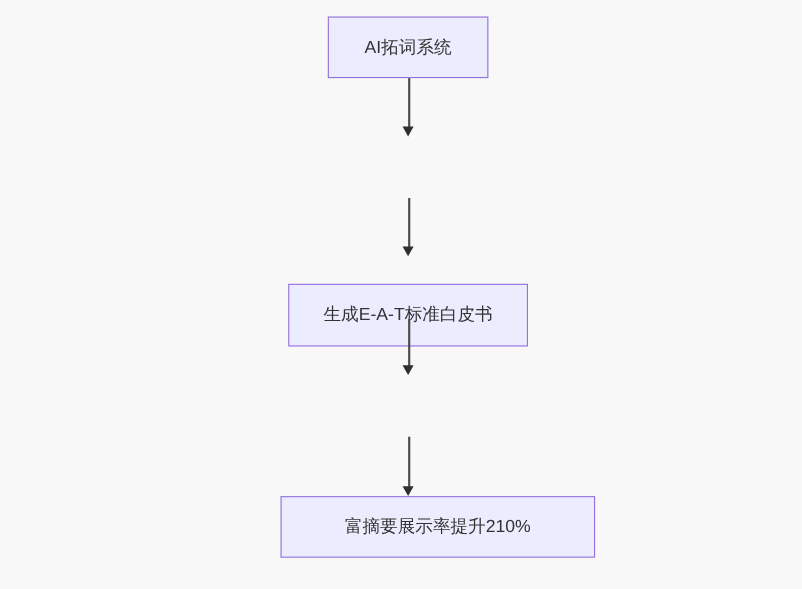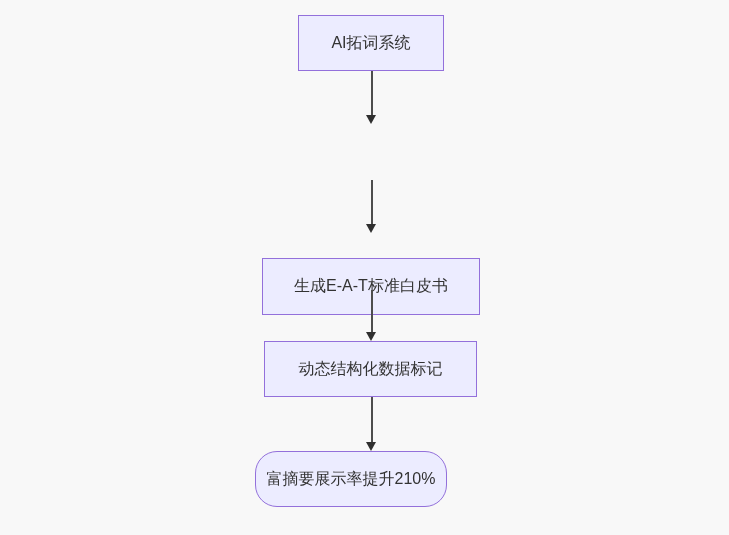--- a/index.html
+++ b/index.html
@@ -25,21 +25,21 @@
     display: flex;
     align-items: center;
     justify-content: center;
     text-align: left;
     white-space: nowrap;
   }
   .n1 { left: 298px; top: 15px;  width: 146px; height: 56px; }
   .n2 { left: 275px; top: 124px; width: 193px; height: 56px; }
   .n3 { left: 262px; top: 233px; width: 218px; height: 57px; margin-top: 25px; }
   .n4 { left: 264px; top: 341px; width: 213px; height: 56px; }
-  .n5 { left: 255px; top: 451px; width: 192px; height: 56px; border-radius: 22px; }
+  .n5 { left: 255px; top: 451px; width: 286px; height: 56px; }
 
   .arrow {
     position: absolute;
     left: 366px;
     width: 11px;
   }
   .a1 { top: 71px;  height: 53px; }
   .a2 { top: 180px; height: 53px; }
   .a3 { top: 290px; height: 51px; }
   .a4 { top: 397px; height: 54px; }
@@ -81,21 +81,20 @@
     <div class="arrow-head"></div>
   </div>
 
   <div class="node n3">生成E-A-T标准白皮书</div>
 
   <div class="arrow a3">
     <div class="arrow-line"></div>
     <div class="arrow-head"></div>
   </div>
 
-  <div class="node n4">动态结构化数据标记</div>
 
   <div class="arrow a4">
     <div class="arrow-line"></div>
     <div class="arrow-head"></div>
   </div>
 
   <div class="node n5">富摘要展示率提升210%</div>
 
 </div>
 

